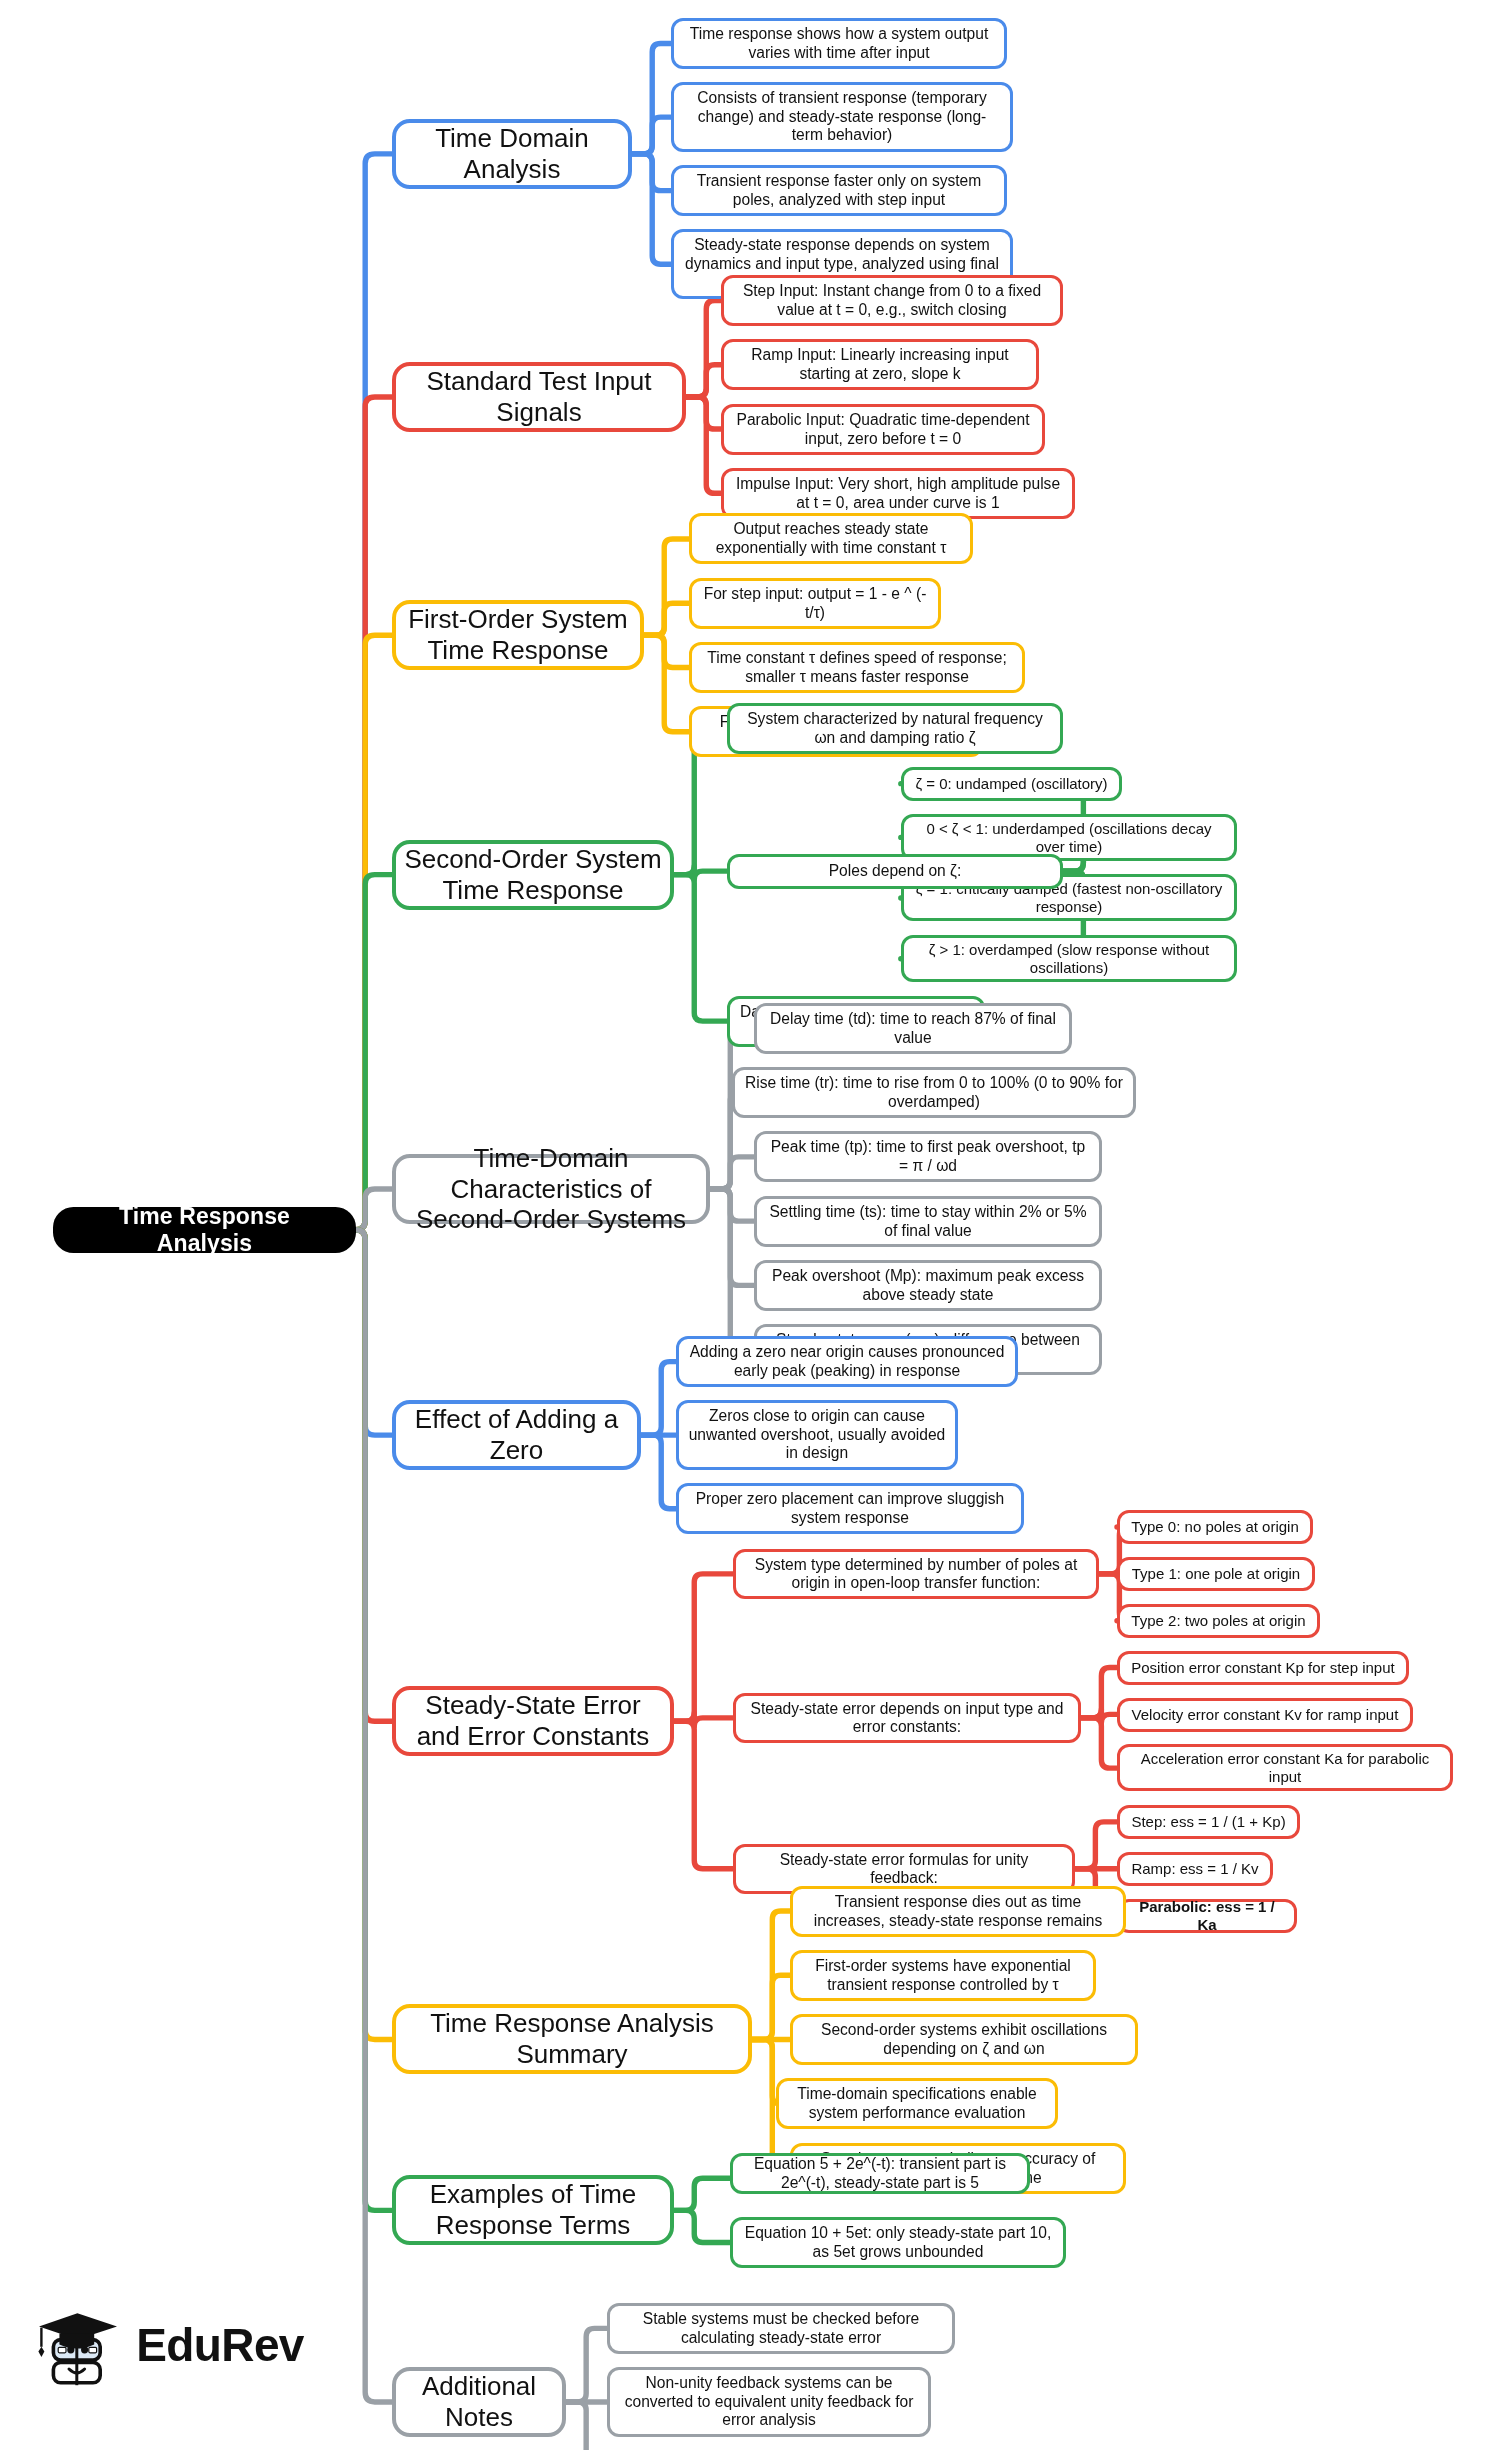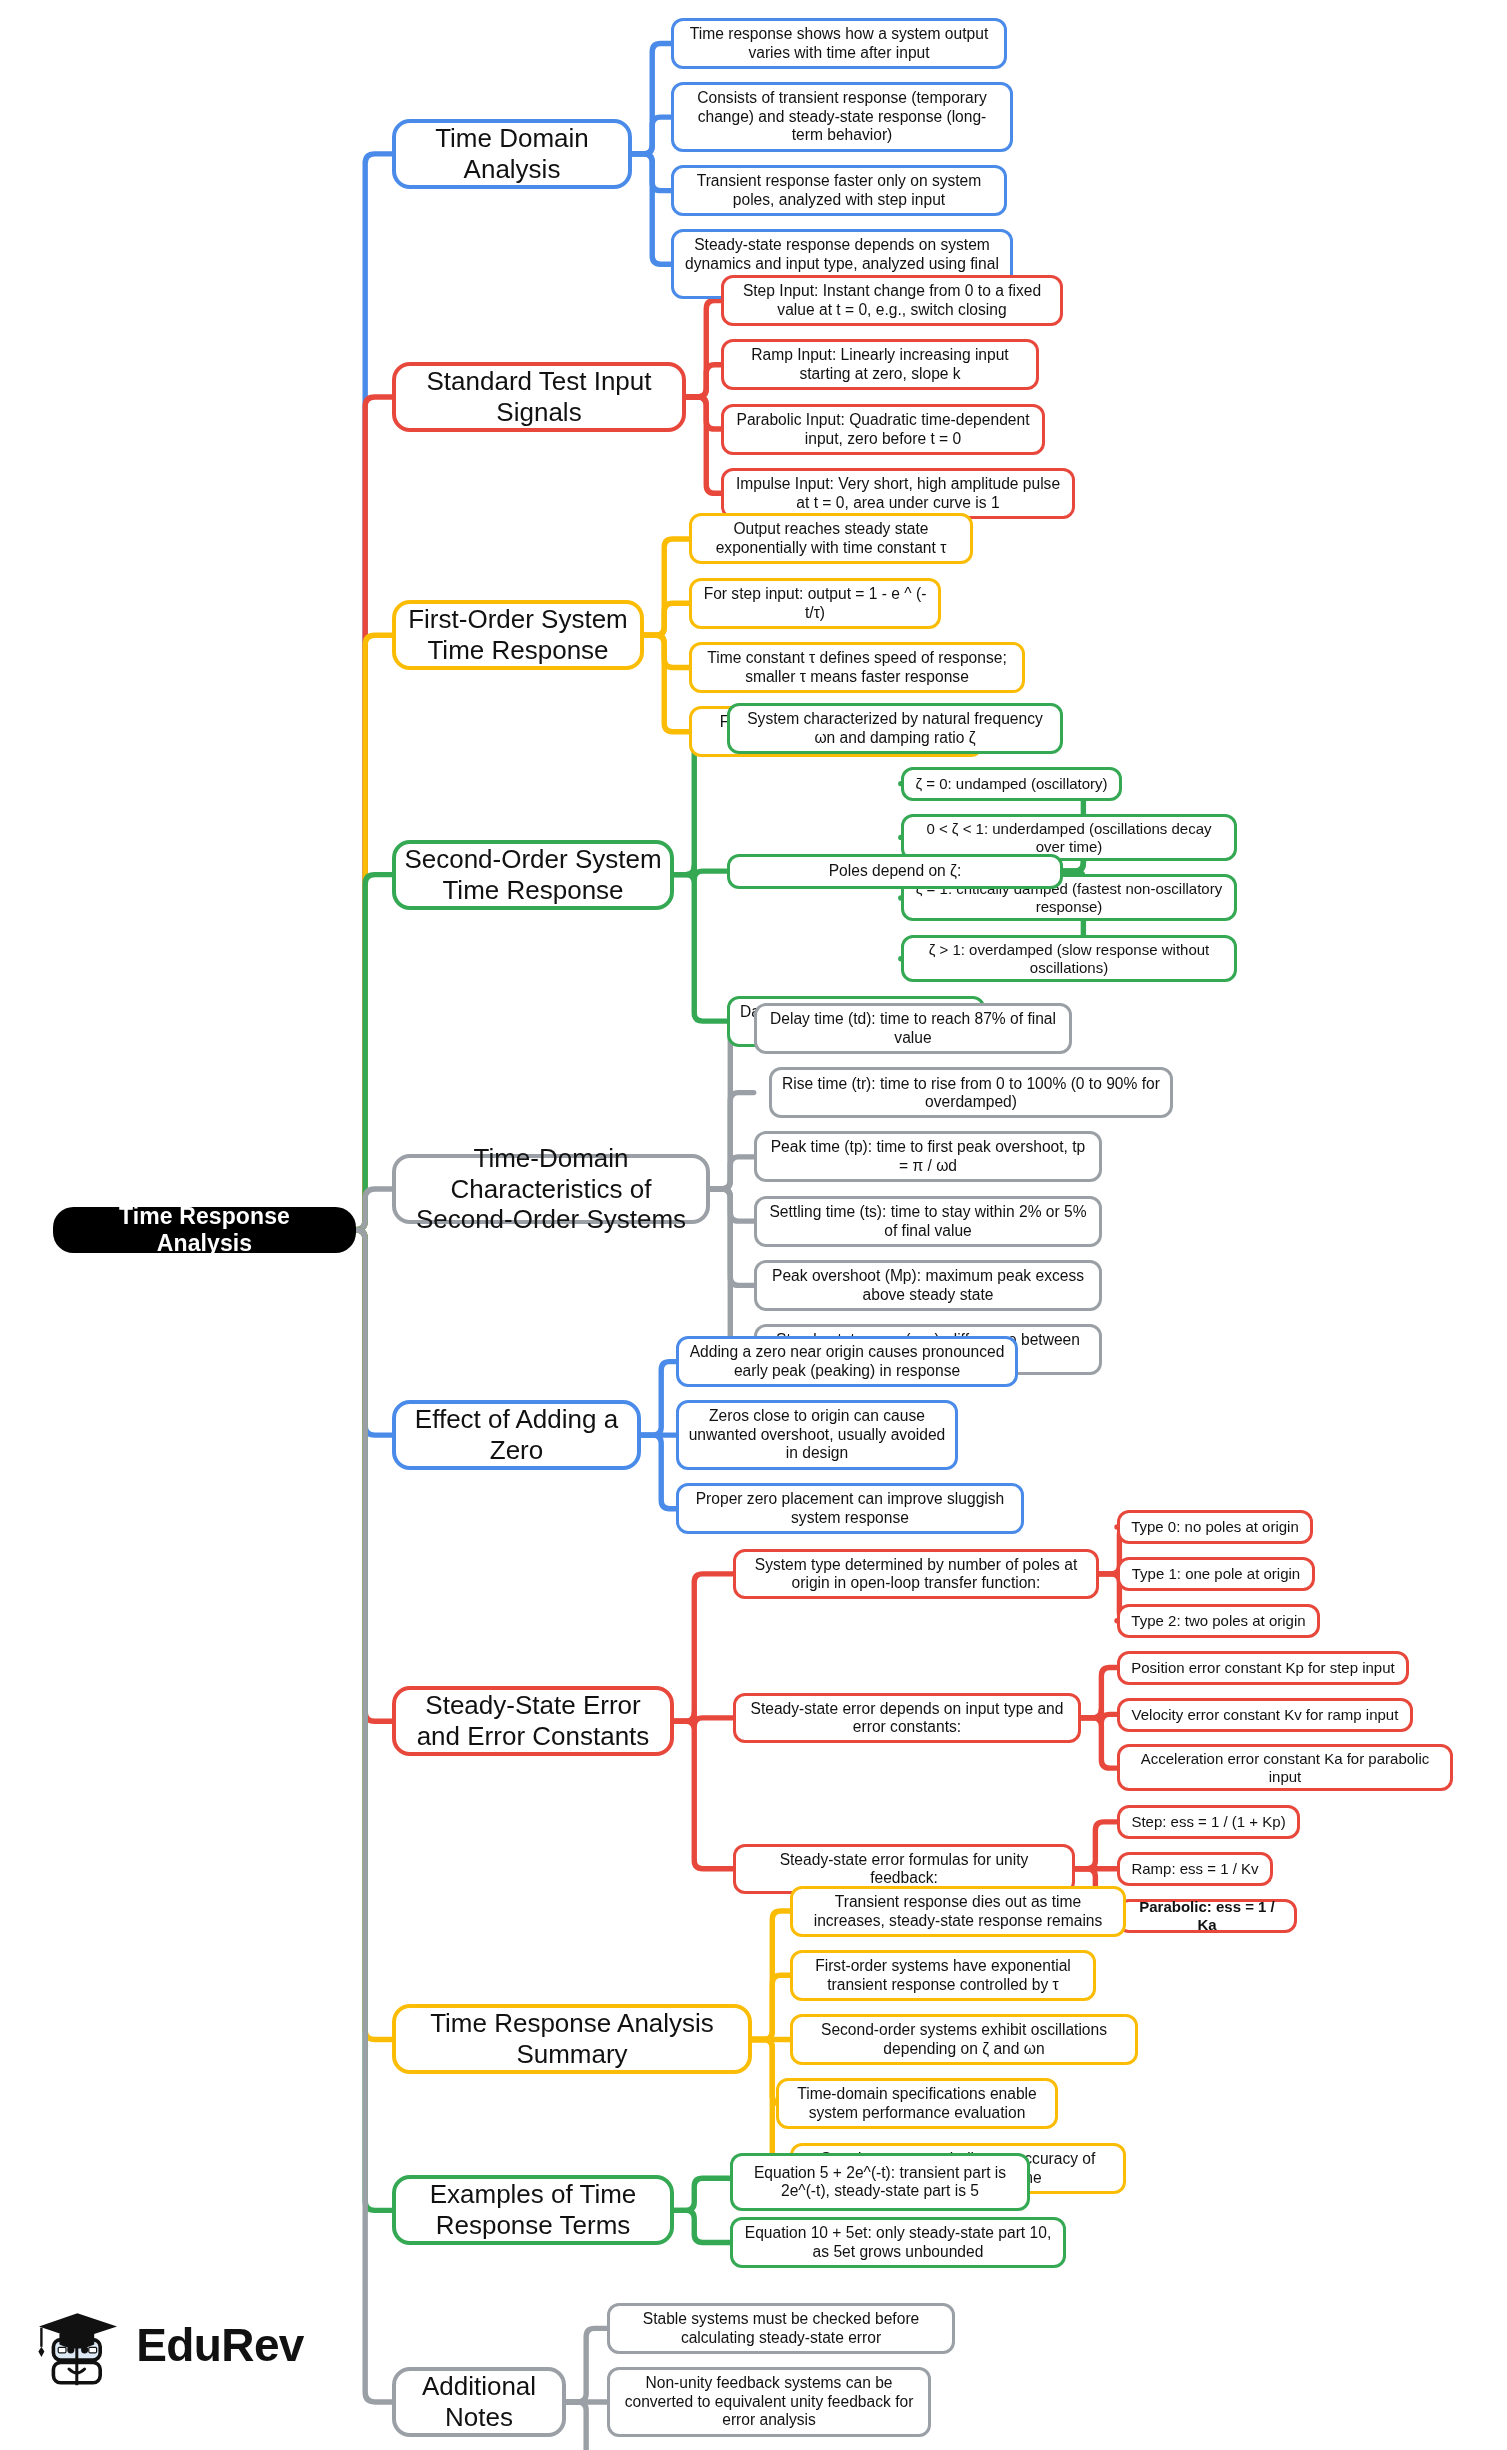--- a/index.html
+++ b/index.html
@@ -191,21 +191,21 @@
     </div>
     <div class="node l2 c-green" style="left: 727px; top: 996px; width: 258px; height: 51px;">
       <span>Damped frequency ωd = ωn √(1 - ζ²)</span>
     </div>
     <div class="node l1 c-green" style="left: 392px; top: 840px; width: 282px; height: 70px;">
       <span>Second-Order System Time Response</span>
     </div>
     <div class="node l2 c-gray" style="left: 754px; top: 1003px; width: 318px; height: 51px;">
       <span>Delay time (td): time to reach 87% of final value</span>
     </div>
-    <div class="node l2 c-gray" style="left: 769px; top: 1067px; width: 404px; height: 51px; align-items: flex-end;">
+    <div class="node l2 c-gray" style="left: 732px; top: 1067px; width: 404px; height: 51px;">
       <span>Rise time (tr): time to rise from 0 to 100% (0 to 90% for overdamped)</span>
     </div>
     <div class="node l2 c-gray" style="left: 754px; top: 1131px; width: 348px; height: 51px;">
       <span>Peak time (tp): time to first peak overshoot, tp = π / ωd</span>
     </div>
     <div class="node l2 c-gray" style="left: 754px; top: 1196px; width: 348px; height: 51px;">
       <span>Settling time (ts): time to stay within 2% or 5% of final value</span>
     </div>
     <div class="node l2 c-gray" style="left: 754px; top: 1260px; width: 348px; height: 51px;">
       <span>Peak overshoot (Mp): maximum peak excess above steady state</span>
@@ -278,21 +278,21 @@
     </div>
     <div class="node l2 c-yellow" style="left: 776px; top: 2078px; width: 282px; height: 51px;">
       <span>Time-domain specifications enable system performance evaluation</span>
     </div>
     <div class="node l2 c-yellow" style="left: 790px; top: 2143px; width: 336px; height: 51px;">
       <span>Steady-state error indicates accuracy of output to input over time</span>
     </div>
     <div class="node l1 c-yellow" style="left: 392px; top: 2004px; width: 360px; height: 70px;">
       <span>Time Response Analysis Summary</span>
     </div>
-    <div class="node l2 c-green" style="left: 730px; top: 2153px; width: 300px; height: 58px;">
+    <div class="node l2 c-green" style="left: 730px; top: 2153px; width: 300px; height: 41px;">
       <span>Equation 5 + 2e^(-t): transient part is 2e^(-t), steady-state part is 5</span>
     </div>
     <div class="node l2 c-green" style="left: 730px; top: 2217px; width: 336px; height: 51px;">
       <span>Equation 10 + 5et: only steady-state part 10, as 5et grows unbounded</span>
     </div>
     <div class="node l1 c-green" style="left: 392px; top: 2175px; width: 282px; height: 70px;">
       <span>Examples of Time Response Terms</span>
     </div>
     <div class="node l2 c-gray" style="left: 607px; top: 2367px; width: 324px; height: 70px;">
       <span>Non-unity feedback systems can be converted to equivalent unity feedback for error analysis</span>

